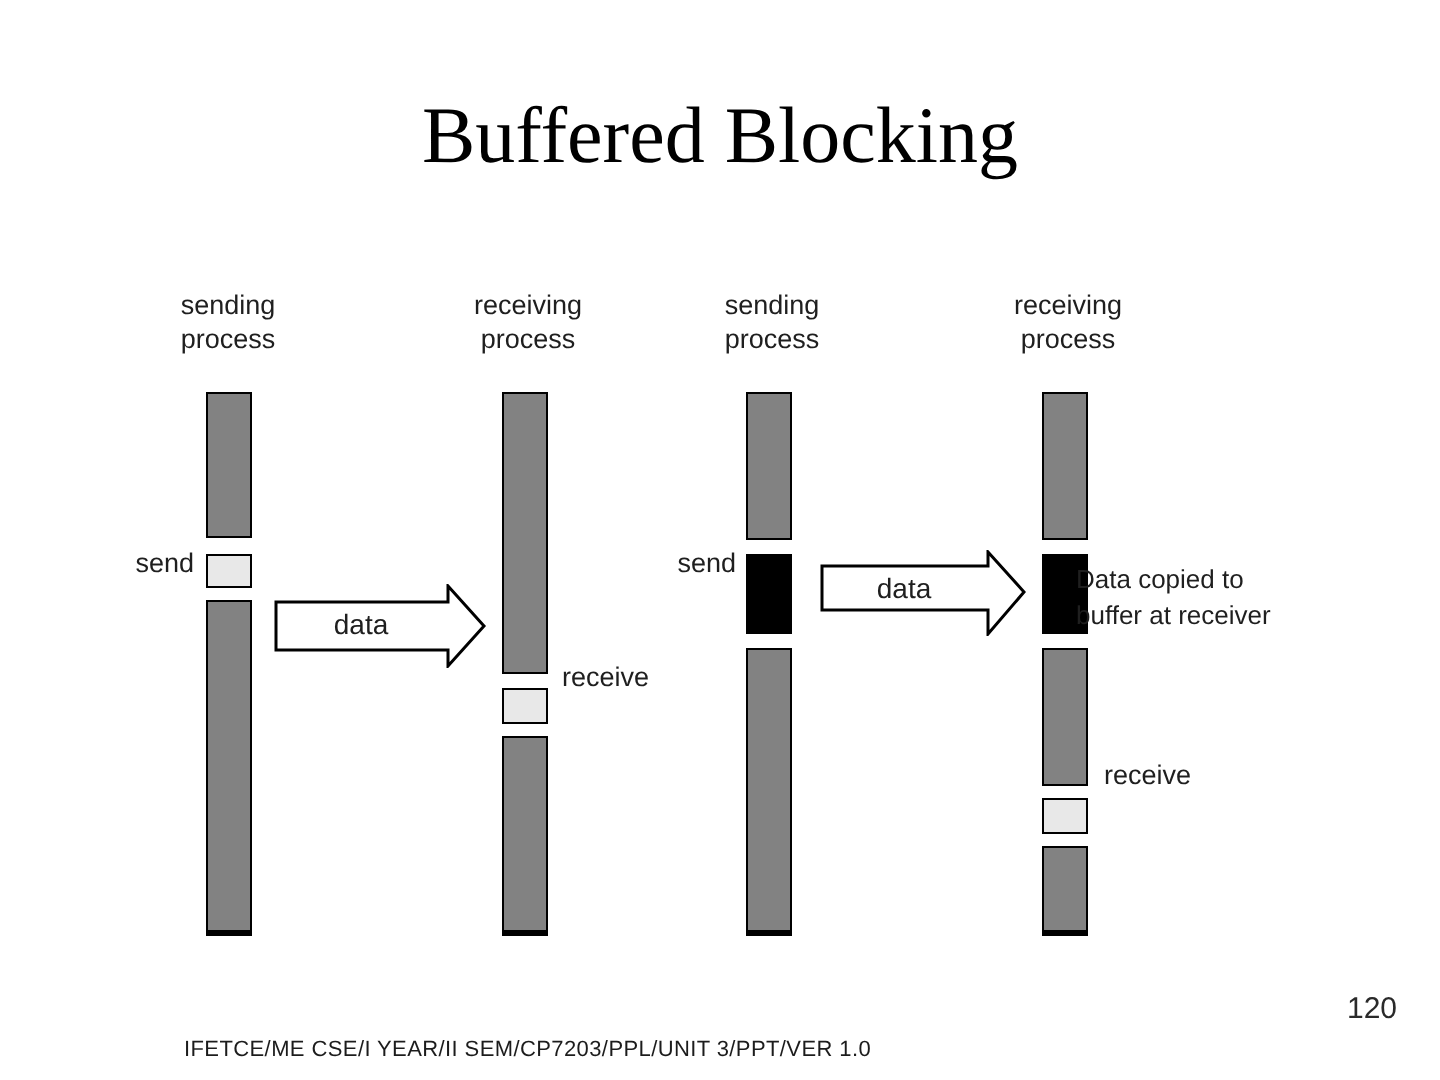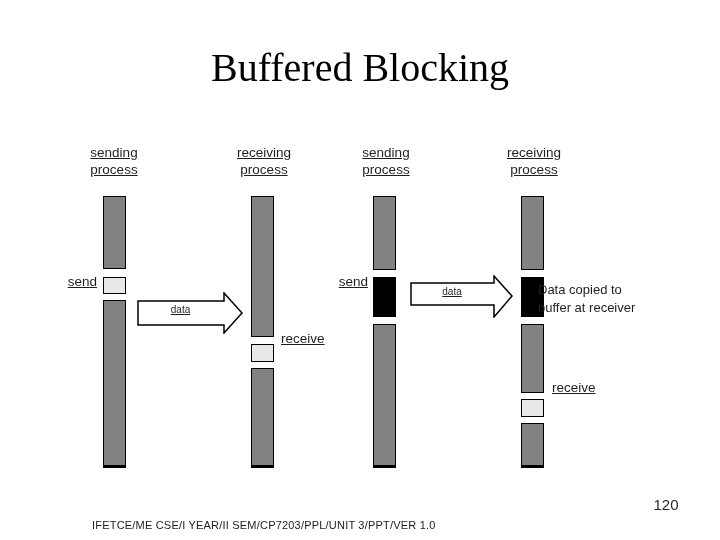--- a/index.html
+++ b/index.html
@@ -11,39 +11,39 @@
 
   
   .slide-title{
     left:0;top:44px;width:720px;text-align:center;
     font-family:"Liberation Serif", serif;
     font-size:40px;color:#000;letter-spacing:0px;
   }
 
   
   .dlabel{
-    font-size:13.5px;line-height:17px;color:#1f1f1f;text-decoration:underline;
+    font-size:13.5px;line-height:17px;color:#1f1f1f;
   }
   .proc-label{text-align:center;}
   .right-align{text-align:right;margin-top:16px;}
 
   
   .bar{width:25px;}
   .seg{
     position:absolute;left:0;width:21px;
     background:#828282;border:1.5px solid #000;
   }
   .seg.buffer{background:#e8e8e8;}
   .seg.blocked{background:#000;}
   .seg.bar-end{border-bottom-width:3px;}
 
   
   .arrow-wrap{pointer-events:none;}
   .arrow-label{
-    position:absolute;text-align:center;font-size:10px;color:#1f1f1f;text-decoration:underline;
+    position:absolute;text-align:center;font-size:14px;color:#1f1f1f;
   }
 
   .annotation{font-size:13px;line-height:17.5px;color:#1f1f1f;}
 
   .page-number{font-size:15px;color:#2a2a2a;text-align:center;}
   .footer-text{font-size:11px;color:#1c1c1c;letter-spacing:0.2px;}
 </style>
 </head>
 <body>
 
@@ -102,14 +102,14 @@
   <div class="abs arrow-wrap" style="left:410px;top:275px;width:103px;height:43px;">
     <svg width="103" height="43" viewBox="0 0 103 43">
       <polygon points="1,8 84,8 84,1 102,21 84,42 84,30 1,30" fill="#ffffff" stroke="#000000" stroke-width="1.5"></polygon>
     </svg>
     <span class="arrow-label" style="left:0;top:11px;width:84px;">data</span>
   </div>
 
   <div class="abs annotation" style="left:538px;top:281px;width:120px;">Data copied to buffer at receiver</div>
 </div>
 
-<div class="abs page-number" style="left:645px;top:496px;width:42px;">120</div>
+<div class="abs page-number" style="left:665px;top:496px;width:42px;">120</div>
 <div class="abs footer-text" style="left:92px;top:519px;width:560px;">IFETCE/ME CSE/I YEAR/II SEM/CP7203/PPL/UNIT 3/PPT/VER 1.0</div>
 
 </body></html>

